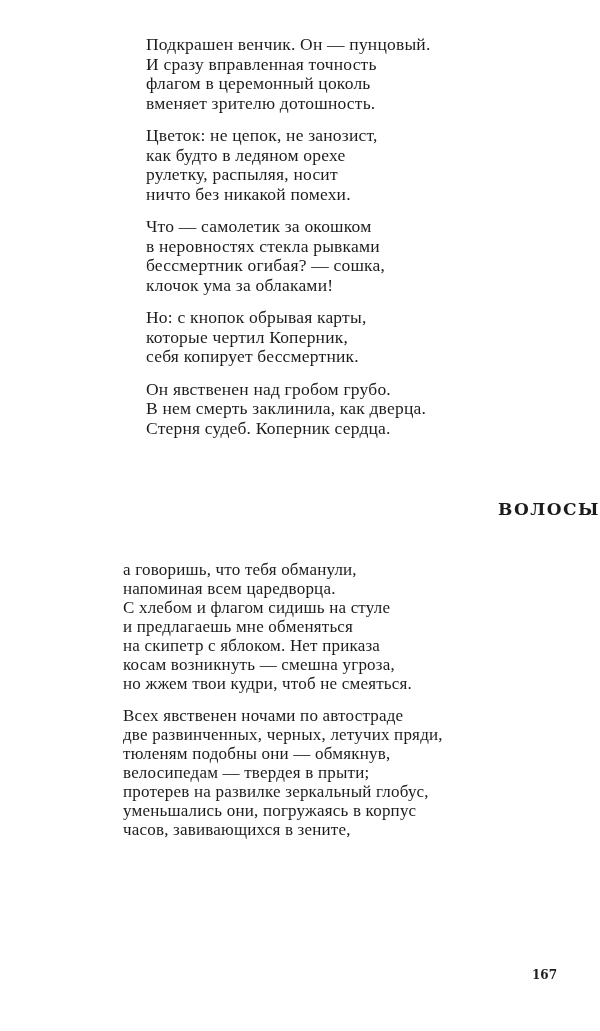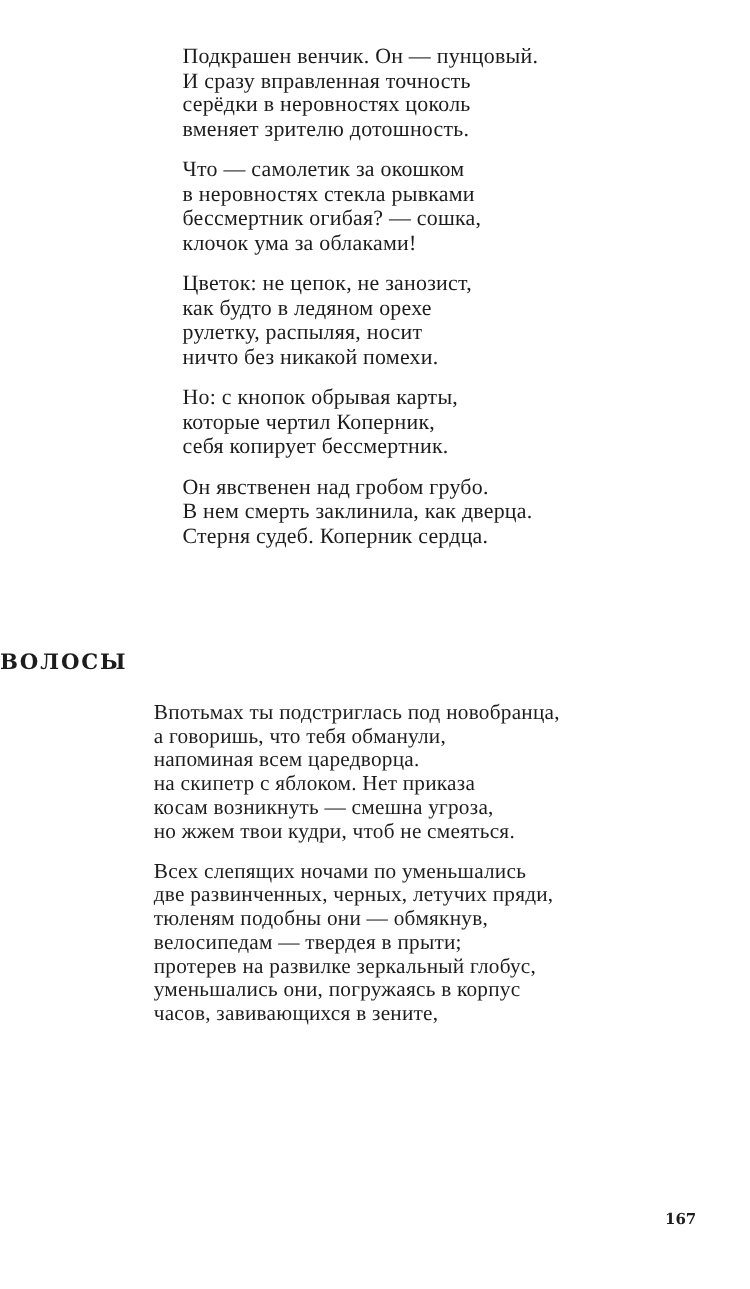--- a/index.html
+++ b/index.html
@@ -6,79 +6,80 @@
   body {
     width: 600px; height: 1031px; background: #ffffff; position: relative; overflow: hidden;
     font-family: "Liberation Serif", "DejaVu Serif", serif; color: #1c1c1c;
   }
   .page { position: absolute; left: 0; top: 0; width: 600px; height: 758px; }
   .poem1 { position: absolute; left: 146px; top: 35px; width: 320px; }
   .stanza { margin: 0; }
   .stanza + .stanza { margin-top: 13px; }
   .line { display: block; font-size: 17.5px; line-height: 19.5px; white-space: nowrap; letter-spacing: 0.2px; }
   .title {
-    position: absolute; left: 0; width: 600px; top: 520px; text-align: left;
+    position: absolute; left: 0; width: 600px; top: 499px; text-align: right;
     font-family: "DejaVu Serif", "Liberation Serif", serif; font-weight: bold; font-size: 17px; letter-spacing: 1.5px;
   }
   .poem2 { position: absolute; left: 123px; top: 560px; width: 380px; }
   .poem2 .line { font-size: 17px; line-height: 19px; }
   .poem2 .stanza + .stanza { margin-top: 13px; }
   .pageno {
     position: absolute; left: 532px; top: 968px; font-weight: bold; font-size: 12px;
     font-family: "DejaVu Serif", serif;
   }
 </style>
 </head>
 <body>
 
 <div class="page">
   <div class="poem1">
     <div class="stanza">
       <span class="line">Подкрашен венчик. Он — пунцовый.</span>
       <span class="line">И сразу вправленная точность</span>
-      <span class="line">серёдки в неровностях цоколь</span>
+      <span class="line">флагом в церемонный цоколь</span>
       <span class="line">вменяет зрителю дотошность.</span>
+    </div>
+    <div class="stanza">
+      <span class="line">Цветок: не цепок, не занозист,</span>
+      <span class="line">как будто в ледяном орехе</span>
+      <span class="line">рулетку, распыляя, носит</span>
+      <span class="line">ничто без никакой помехи.</span>
     </div>
     <div class="stanza">
       <span class="line">Что — самолетик за окошком</span>
       <span class="line">в неровностях стекла рывками</span>
       <span class="line">бессмертник огибая? — сошка,</span>
       <span class="line">клочок ума за облаками!</span>
-    </div>
-    <div class="stanza">
-      <span class="line">Цветок: не цепок, не занозист,</span>
-      <span class="line">как будто в ледяном орехе</span>
-      <span class="line">рулетку, распыляя, носит</span>
-      <span class="line">ничто без никакой помехи.</span>
     </div>
     <div class="stanza">
       <span class="line">Но: с кнопок обрывая карты,</span>
       <span class="line">которые чертил Коперник,</span>
       <span class="line">себя копирует бессмертник.</span>
     </div>
     <div class="stanza">
       <span class="line">Он явственен над гробом грубо.</span>
       <span class="line">В нем смерть заклинила, как дверца.</span>
       <span class="line">Стерня судеб. Коперник сердца.</span>
     </div>
   </div>
 
   <div class="title">ВОЛОСЫ</div>
 
   <div class="poem2">
     <div class="stanza">
-      <span class="line">Впотьмах ты подстриглась под новобранца,</span>
       <span class="line">а говоришь, что тебя обманули,</span>
       <span class="line">напоминая всем царедворца.</span>
+      <span class="line">С хлебом и флагом сидишь на стуле</span>
+      <span class="line">и предлагаешь мне обменяться</span>
       <span class="line">на скипетр с яблоком. Нет приказа</span>
       <span class="line">косам возникнуть — смешна угроза,</span>
       <span class="line">но жжем твои кудри, чтоб не смеяться.</span>
     </div>
     <div class="stanza">
-      <span class="line">Всех слепящих ночами по уменьшались</span>
+      <span class="line">Всех явственен ночами по автостраде</span>
       <span class="line">две развинченных, черных, летучих пряди,</span>
       <span class="line">тюленям подобны они — обмякнув,</span>
       <span class="line">велосипедам — твердея в прыти;</span>
       <span class="line">протерев на развилке зеркальный глобус,</span>
       <span class="line">уменьшались они, погружаясь в корпус</span>
       <span class="line">часов, завивающихся в зените,</span>
     </div>
   </div>
 
   <div class="pageno">167</div>

